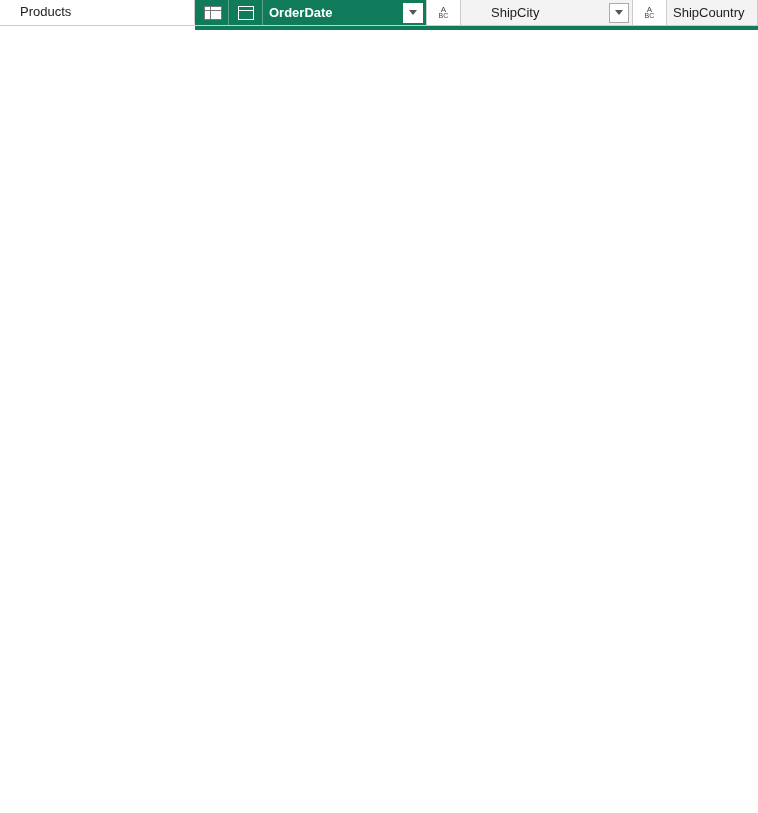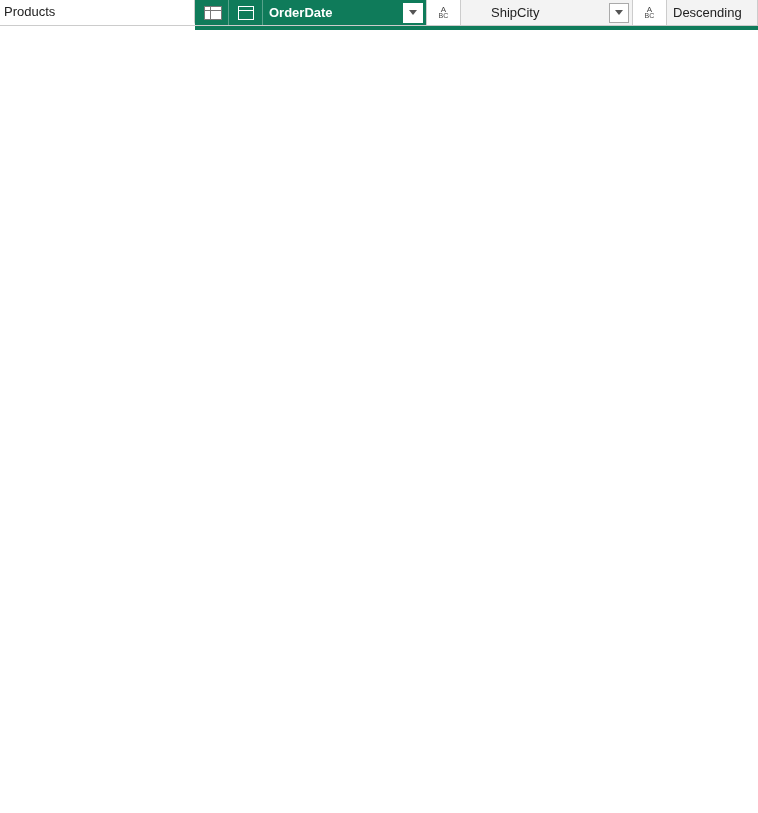--- a/index.html
+++ b/index.html
@@ -1,21 +1,21 @@
 <!DOCTYPE html>
 <html><head>
 <meta charset="utf-8">
 <style>
   * { box-sizing: border-box; margin: 0; padding: 0; font-family: "Segoe UI", Arial, sans-serif; }
   body { font-size: 13px; color: #222; background: #fff; width: 758px; position: relative; }
   
   
   .colhdr-row { display: flex; height: 26px; border-bottom: 1px solid #ccc; }
   .colhdr { display: flex; align-items: center; border-right: 1px solid #ccc; background: #f3f3f3; position: relative; }
-  .colhdr.products { width: 195px; background: #fff; padding-left: 4px; font-size: 13px; border-bottom: 3px solid #fff; }
+  .colhdr.products { width: 195px; background: #fff; padding-left: 20px; font-size: 13px; border-bottom: 3px solid #fff; }
   
   .colhdr.orderdate { width: 232px; background: #0f7b5a; color: #fff; }
   .colhdr.shipcity  { width: 206px; gap: 24px; }
   .colhdr.shipcountry { flex: 1; border-right: 1px solid #ccc; }
   
   .typeicon { width: 34px; height: 100%; display:flex; align-items:center; justify-content:center; font-size:10px; background: #fff; border-right:1px solid #ccc; color:#444; }
   .colhdr.orderdate .typeicon { color: #fff; background:#0f7b5a; border-right-color: rgba(255,255,255,.3); }
   .colname { flex:1; padding-left:6px; font-size:13px; }
   .colhdr.orderdate .colname { font-weight:600; }
   .dd { width:20px; height:20px; margin-right:3px; display:flex; align-items:center; justify-content:center; border:1px solid #aaa; background:#fff; cursor:pointer; }
@@ -123,21 +123,21 @@
     <span class="dd">
         <svg viewBox="0 0 8 5">
           <path d="M0 0 L4 5 L8 0 Z" fill="#555"></path>
         </svg>
       </span>
   </div>
   <div class="colhdr shipcountry">
     <span class="typeicon">
         <span class="abcicon"></span>
       </span>
-    <span class="colname">Descending</span>
+    <span class="colname">ShipCountry</span>
   </div>
 </div>
 <div class="accentrow">
   <div class="spacer1"></div>
   <div class="bar1 accentbar"></div>
   <div class="bar2 accentbar"></div>
   <div class="bar3 accentbar"></div>
 </div>
 
 <div class="gridrows" id="gridrows">

